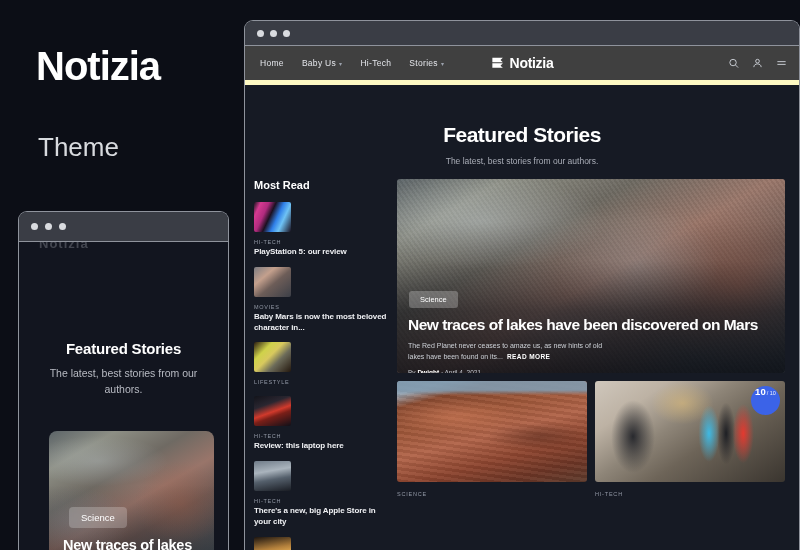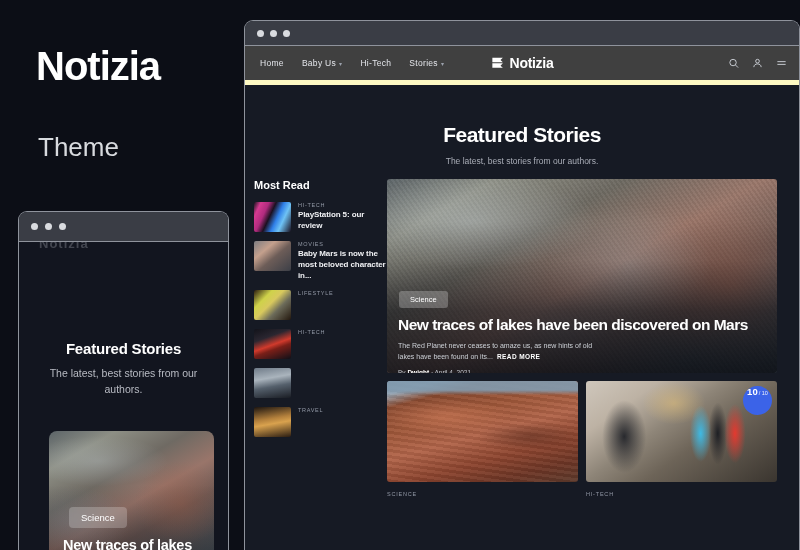--- a/index.html
+++ b/index.html
@@ -119,27 +119,27 @@
   }
   .nav-icon { width:11px; height:11px; color:#cfd3da; cursor:pointer; }
 
   
   #hero { padding:38px 0 13px; text-align:center; background:#161a24; }
   #hero-title { font-size:21px; font-weight:bold; color:#fff; letter-spacing:-.5px; }
   #hero-sub { font-size:8.5px; color:#a9adb7; margin-top:9px; }
 
   
   #main-grid {
-    display:flex; padding:0 22px 0 9px; height:326px;
+    display:flex; padding:0 14px 0 9px; gap:10px; height:326px;
   }
 
   
   #most-read { width:133px; flex:none; }
   #most-read-title { font-size:11px; font-weight:bold; color:#fff; margin-bottom:11px; }
-  .mr-item { display:flex; gap:7px; margin-bottom:9px; align-items:flex-start; cursor:pointer; }
+  .mr-item { display:flex; gap:7px; margin-bottom:9px; align-items:flex-start; cursor:pointer;flex-direction:column; }
   .mr-thumb { width:37px; height:30px; flex:none; border-radius:2px; overflow:hidden; position:relative; }
   .mr-meta { flex:1; min-width:0; }
   .mr-cat { font-size:5.5px; color:#9298a5; letter-spacing:.7px; margin-bottom:2px; }
   .mr-title { font-size:8px; font-weight:bold; color:#f0f1f4; line-height:1.35; letter-spacing:-.1px; }
 
   
   .t-ps5  { background:linear-gradient(115deg,#16121c 0%,#d43a90 14%,#b12b7e 30%,#1b1020 44%,#2f7fe8 60%,#6ec2f5 74%,#1a1220 100%); }
   .t-code { background:linear-gradient(160deg,#1d1c1a,#3b3631 45%,#15120f); }
   .t-yoda { background:linear-gradient(140deg,#7d7d82 0%,#c4a08d 30%,#6d5d58 55%,#3c3f47 100%); }
   .t-scarf{ background:linear-gradient(135deg,#2a1c10 0%,#cfd24a 28%,#d8c95e 45%,#6c6b5a 65%,#24180e 100%); }
@@ -334,25 +334,30 @@
           <div class="mr-meta">
             <div class="mr-cat">LIFESTYLE</div>
           </div>
         </div>
 
 
         <div class="mr-item">
           <div class="mr-thumb t-lap"></div>
           <div class="mr-meta">
             <div class="mr-cat">HI-TECH</div>
+            <div class="mr-title">Review: this laptop here</div>
           </div>
         </div>
 
         <div class="mr-item">
           <div class="mr-thumb t-apple"></div>
+          <div class="mr-meta">
+            <div class="mr-cat">HI-TECH</div>
+            <div class="mr-title">There's a new, big Apple Store in your city</div>
+          </div>
         </div>
 
         <div class="mr-item">
           <div class="mr-thumb t-trav"></div>
           <div class="mr-meta">
             <div class="mr-cat">TRAVEL</div>
             <div class="mr-title"></div>
           </div>
         </div>
       </div>

